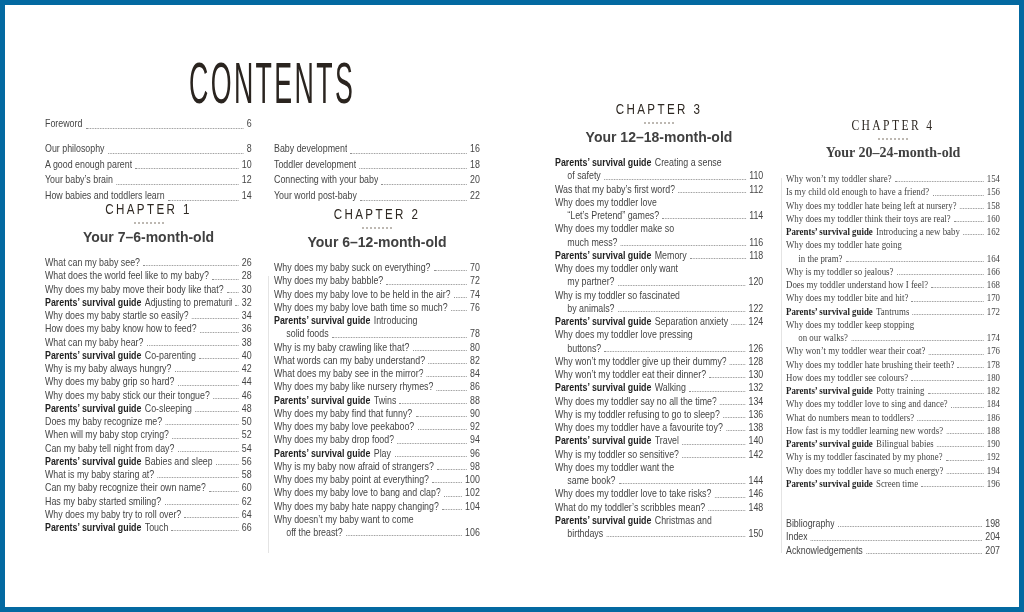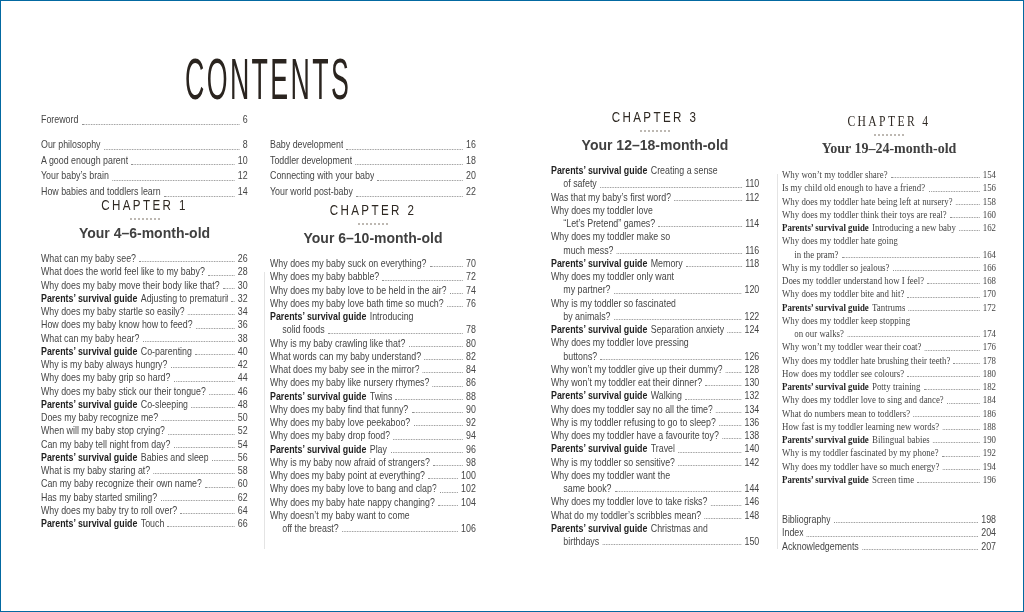--- a/index.html
+++ b/index.html
@@ -1,20 +1,20 @@
 <!DOCTYPE html>
 <html><head>
 <meta charset="utf-8">
 <style>
   html,body { margin:0; padding:0; }
   body {
     width:1024px; height:612px; position:relative; overflow:hidden;
     background:#ffffff; font-family:"Liberation Sans", sans-serif;
   }
-  .page { position:absolute; inset:0; background:#ffffff; border:1px solid #0369a1; box-sizing:border-box; }
+  .page { position:absolute; inset:0; background:#ffffff; border:5px solid #0369a1; box-sizing:border-box; }
 
   .contents-title {
     position:absolute; left:184px; top:50px; line-height:1;
     font-size:57px; font-weight:400; letter-spacing:5px; color:#2a241f;
     transform:scaleX(0.47); transform-origin:0 0; white-space:nowrap;
   }
 
   .list { position:absolute; transform:scaleX(0.82); transform-origin:0 0; }
 
   .row { display:flex; align-items:baseline; height:13.25px; line-height:13.25px;
@@ -102,21 +102,21 @@
 
     <span class="t">Your world post-baby</span>
     <span class="leader"></span>
     <span class="pg">22</span>
   </div>
     </div>
 
   <div class="chapter" style="left:40px; top:196px; width:207px;">
     <div class="ch-label">CHAPTER 1</div>
     <div class="ch-rule"></div>
-    <div class="ch-title">Your 4–6-month-old</div>
+    <div class="ch-title">Your 7–6-month-old</div>
     <div class="entries" style="width:252px;">
         <div class="row">
 
     <span class="t">What can my baby see?</span>
     <span class="leader"></span>
     <span class="pg">26</span>
   </div>
         <div class="row">
 
     <span class="t">What does the world feel like to my baby?</span>
@@ -236,21 +236,21 @@
     <span class="t">Touch</span>
     <span class="leader"></span>
     <span class="pg">66</span>
   </div>
       </div>
   </div>
 
   <div class="chapter" style="left:269px; top:201px; width:206px;">
     <div class="ch-label">CHAPTER 2</div>
     <div class="ch-rule"></div>
-    <div class="ch-title">Your 6–10-month-old</div>
+    <div class="ch-title">Your 6–12-month-old</div>
     <div class="entries" style="width:251px;">
         <div class="row">
 
     <span class="t">Why does my baby suck on everything?</span>
     <span class="leader"></span>
     <span class="pg">70</span>
   </div>
         <div class="row">
 
     <span class="t">Why does my baby babble?</span>
@@ -365,21 +365,21 @@
   </div>
         <div class="row ind">
 
     <span class="t">off the breast?</span>
     <span class="leader"></span>
     <span class="pg">106</span>
   </div>
       </div>
   </div>
 
-  <div class="chapter" style="left:550px; top:108px; width:208px;">
+  <div class="chapter" style="left:550px; top:96px; width:208px;">
     <div class="ch-label">CHAPTER 3</div>
     <div class="ch-rule"></div>
     <div class="ch-title">Your 12–18-month-old</div>
     <div class="entries" style="width:254px;">
         <div class="row">
     <span class="b">Parents’ survival guide</span>
     <span class="t">Creating a sense</span>
 
   </div>
         <div class="row ind">
@@ -542,21 +542,21 @@
     <span class="t">birthdays</span>
     <span class="leader"></span>
     <span class="pg">150</span>
   </div>
       </div>
   </div>
 
   <div class="chapter" style="left:781px; top:112px; width:214px;font-family:Liberation Serif, serif;">
     <div class="ch-label">CHAPTER 4</div>
     <div class="ch-rule"></div>
-    <div class="ch-title">Your 19–24-month-old</div>
+    <div class="ch-title">Your 20–24-month-old</div>
     <div class="entries" style="width:261px;">
         <div class="row">
 
     <span class="t">Why won’t my toddler share?</span>
     <span class="leader"></span>
     <span class="pg">154</span>
   </div>
         <div class="row">
 
     <span class="t">Is my child old enough to have a friend?</span>

